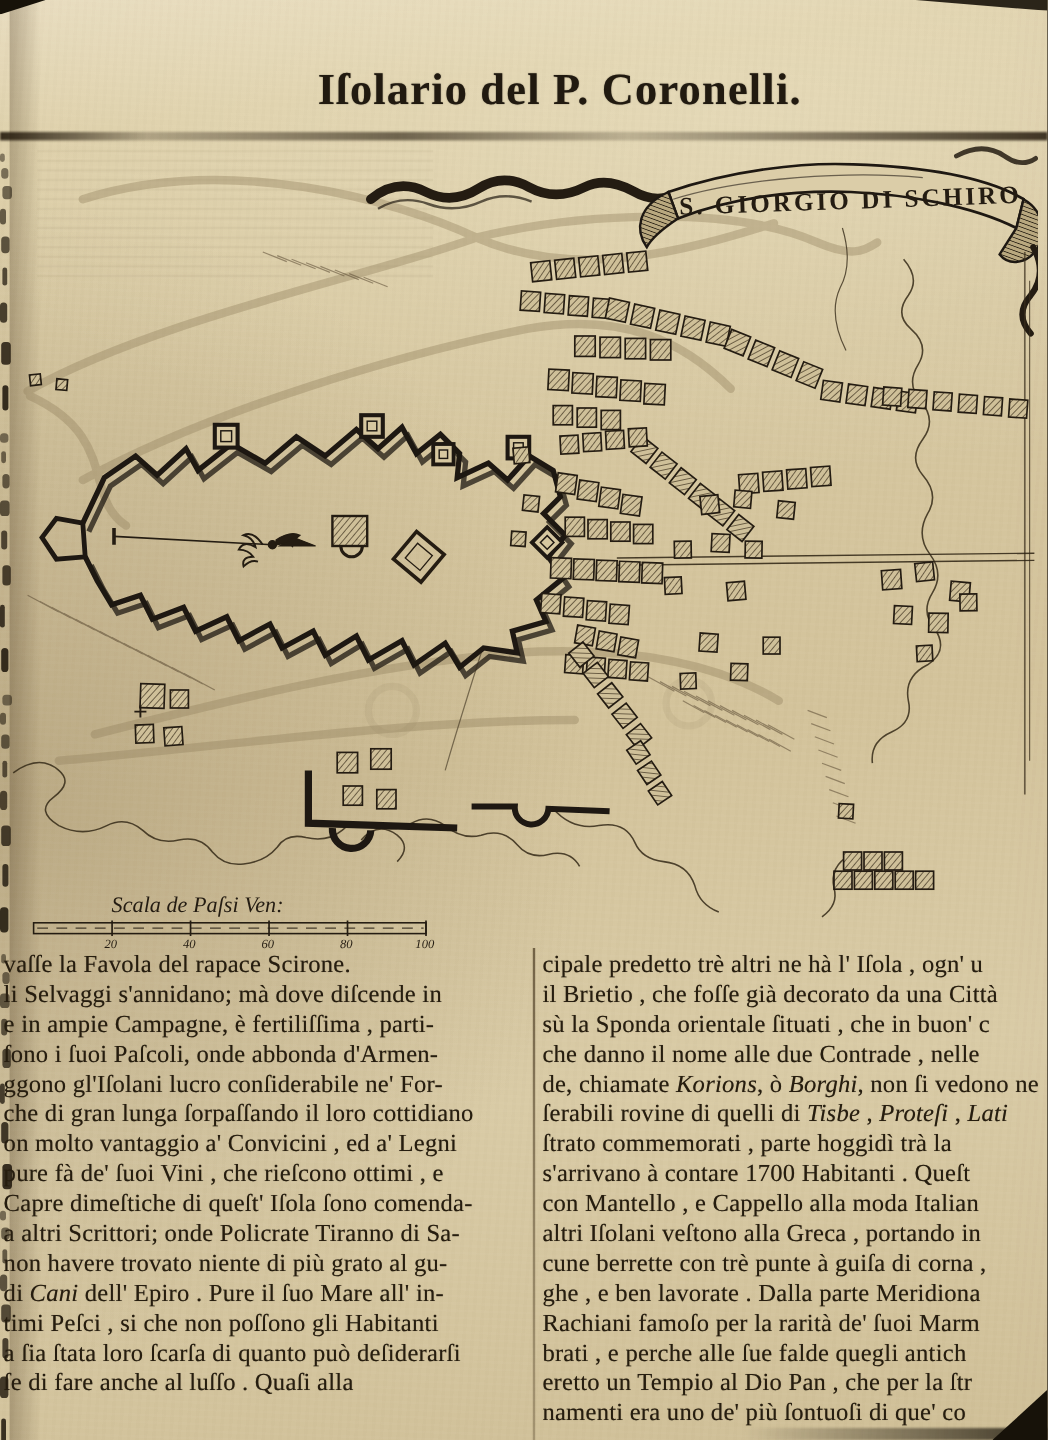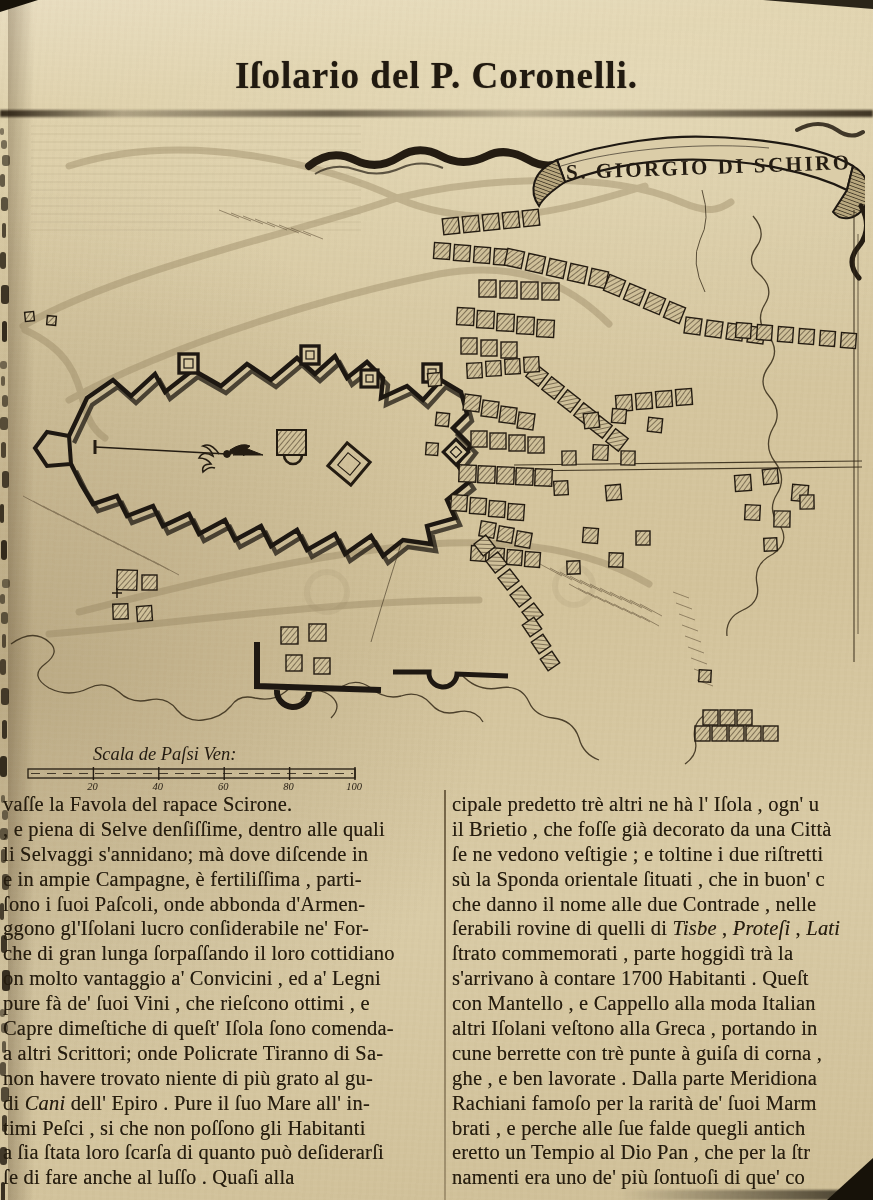--- a/index.html
+++ b/index.html
@@ -19,21 +19,21 @@
   .corner{position:absolute;background:#171209;}
   .c-tl{left:0;top:0;width:38px;height:12px;clip-path:polygon(0 0,100% 0,0 100%);}
   .c-tr{right:0;top:0;width:110px;height:9px;clip-path:polygon(0 0,100% 0,100% 100%);opacity:.9;}
   .c-br{right:0;bottom:0;width:46px;height:42px;clip-path:polygon(100% 0,100% 100%,0 100%);}
   
   .fold-shadow{position:absolute;left:8px;top:0;width:26px;height:1200px;
     background:linear-gradient(90deg, rgba(60,42,20,.28), rgba(60,42,20,0));}
   .margin-blobs{position:absolute;left:0px;top:128px;width:9px;height:1062px;filter:blur(.4px);opacity:.9;}
   .margin-blobs i{position:absolute;left:0;background:#241c10;border-radius:3px;display:block;}
   
-  .title{position:absolute;top:54px;left:50%;transform:translateX(-50%);
+  .title{position:absolute;top:54px;left:50%;transform:translateX(-50%);margin-left:30px;
     font-size:37px;font-weight:bold;color:#211a10;letter-spacing:1px;white-space:nowrap;
     text-shadow:0 0 1px rgba(33,26,16,.6);}
   
   .plate-edge{position:absolute;left:0;top:110px;width:873px;height:7px;filter:blur(1px);
     background:linear-gradient(90deg, rgba(35,25,12,.9), rgba(35,25,12,.25) 14%, rgba(35,25,12,.6) 38%,
       rgba(35,25,12,.2) 60%, rgba(35,25,12,.55) 82%, rgba(35,25,12,.85));}
   .map-wrap{position:absolute;left:9px;top:114px;width:856px;height:678px;}
   svg{display:block;}
   
   .columns{position:absolute;left:0;top:788px;width:873px;height:412px;color:#261d0f;}
@@ -416,42 +416,41 @@
             <line x1="346" y1="653" x2="346" y2="666" stroke="#241c12" stroke-width="1.4"></line>
             <text x="345" y="676" text-anchor="middle" font-family="Liberation Serif, serif" font-size="10.5" fill="#241c12" font-style="italic">100</text>
           </g>
       </g>
     </svg>
   </div>
 
   <div class="columns">
     <div class="col col-left" id="col-left">
         <div class="line">vaſſe la Favola del rapace Scirone.</div>
-        <div class="line">, e piena di Selve denſiſſime, dentro alle quali</div>
         <div class="line">li Selvaggi s'annidano;  mà dove diſcende in</div>
         <div class="line">e in ampie Campagne, è fertiliſſima , parti-</div>
         <div class="line">ſono i ſuoi Paſcoli,  onde abbonda d'Armen-</div>
         <div class="line">ggono gl'Iſolani lucro conſiderabile ne' For-</div>
         <div class="line">che di gran lunga ſorpaſſando il loro cottidiano</div>
         <div class="line">on molto vantaggio a' Convicini , ed a' Legni</div>
         <div class="line">pure fà de' ſuoi Vini ,  che rieſcono ottimi , e</div>
         <div class="line">Capre dimeſtiche di queſt' Iſola ſono comenda-</div>
         <div class="line">a altri Scrittori; onde Policrate Tiranno di Sa-</div>
         <div class="line">non havere trovato niente di  più grato al gu-</div>
         <div class="line"><span>di </span><span class="it">Cani</span><span> dell' Epiro .  Pure il ſuo Mare all' in-</span></div>
         <div class="line">timi Peſci , si che non poſſono gli  Habitanti</div>
         <div class="line">a ſia ſtata loro ſcarſa di quanto può deſiderarſi</div>
         <div class="line">ſe di fare anche al luſſo .  Quaſi alla</div>
       </div>
     <div class="col col-right" id="col-right">
         <div class="line">cipale predetto trè altri ne hà l' Iſola ,  ogn' u</div>
         <div class="line">il Brietio ,  che foſſe già decorato da una Città</div>
-        <div class="line">ſe ne vedono veſtigie ; e toltine i due riſtretti</div>
         <div class="line">sù la Sponda orientale ſituati , che in buon' c</div>
         <div class="line">che danno il nome alle due  Contrade ,  nelle</div>
+        <div class="line"><span>de, chiamate </span><span class="it">Korions</span><span>, ò </span><span class="it">Borghi</span><span>, non ſi vedono ne</span></div>
         <div class="line"><span>ſerabili rovine di quelli di </span><span class="it">Tisbe</span><span> , </span><span class="it">Proteſi</span><span> , </span><span class="it">Lati</span></div>
         <div class="line">ſtrato commemorati ,  parte hoggidì trà la</div>
         <div class="line">s'arrivano à contare  1700  Habitanti .  Queſt</div>
         <div class="line">con  Mantello ,  e Cappello alla moda Italian</div>
         <div class="line">altri  Iſolani  veſtono  alla  Greca ,  portando in</div>
         <div class="line">cune berrette  con trè  punte à guiſa di corna ,</div>
         <div class="line">ghe ,  e ben lavorate .  Dalla parte Meridiona</div>
         <div class="line">Rachiani famoſo  per  la rarità de' ſuoi  Marm</div>
         <div class="line">brati ,  e perche alle  ſue  falde quegli antich</div>
         <div class="line">eretto un  Tempio al Dio Pan ,  che per la ſtr</div>

